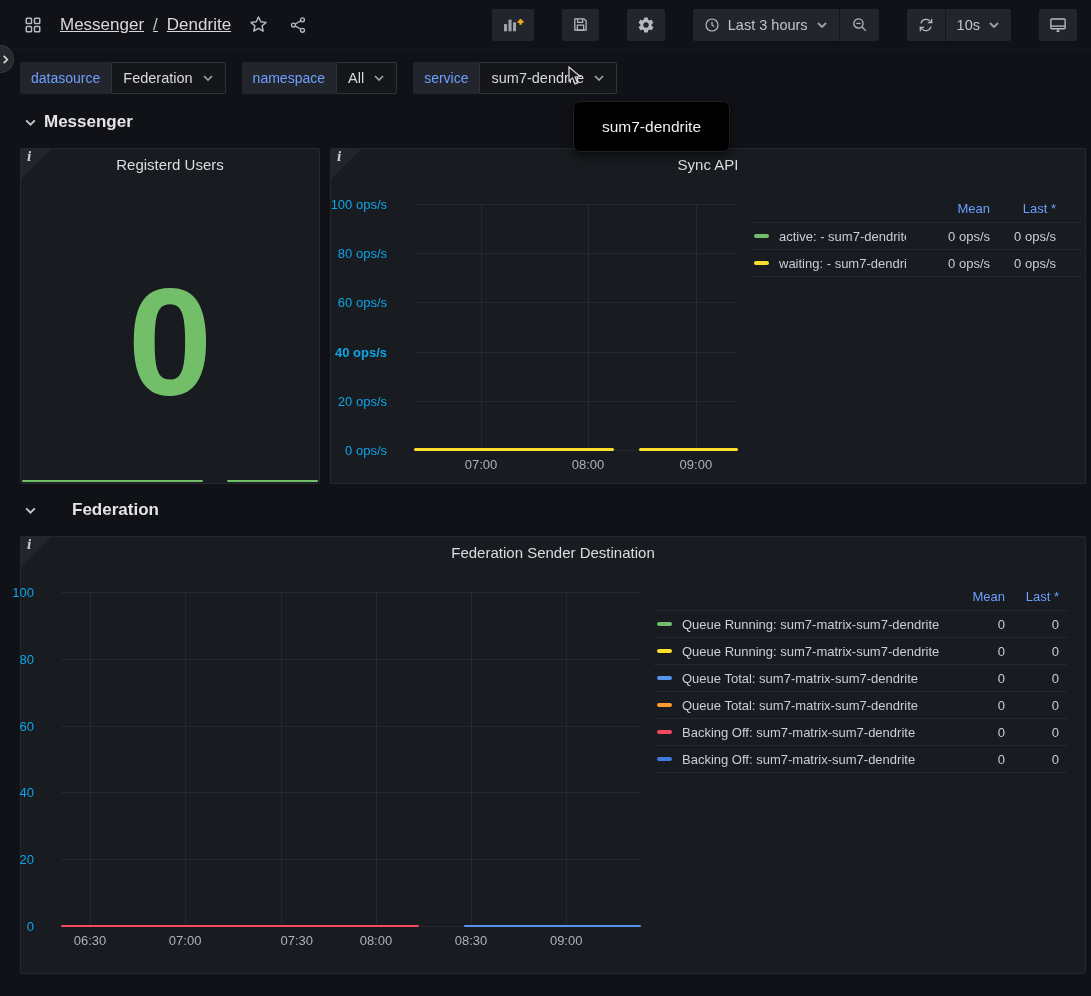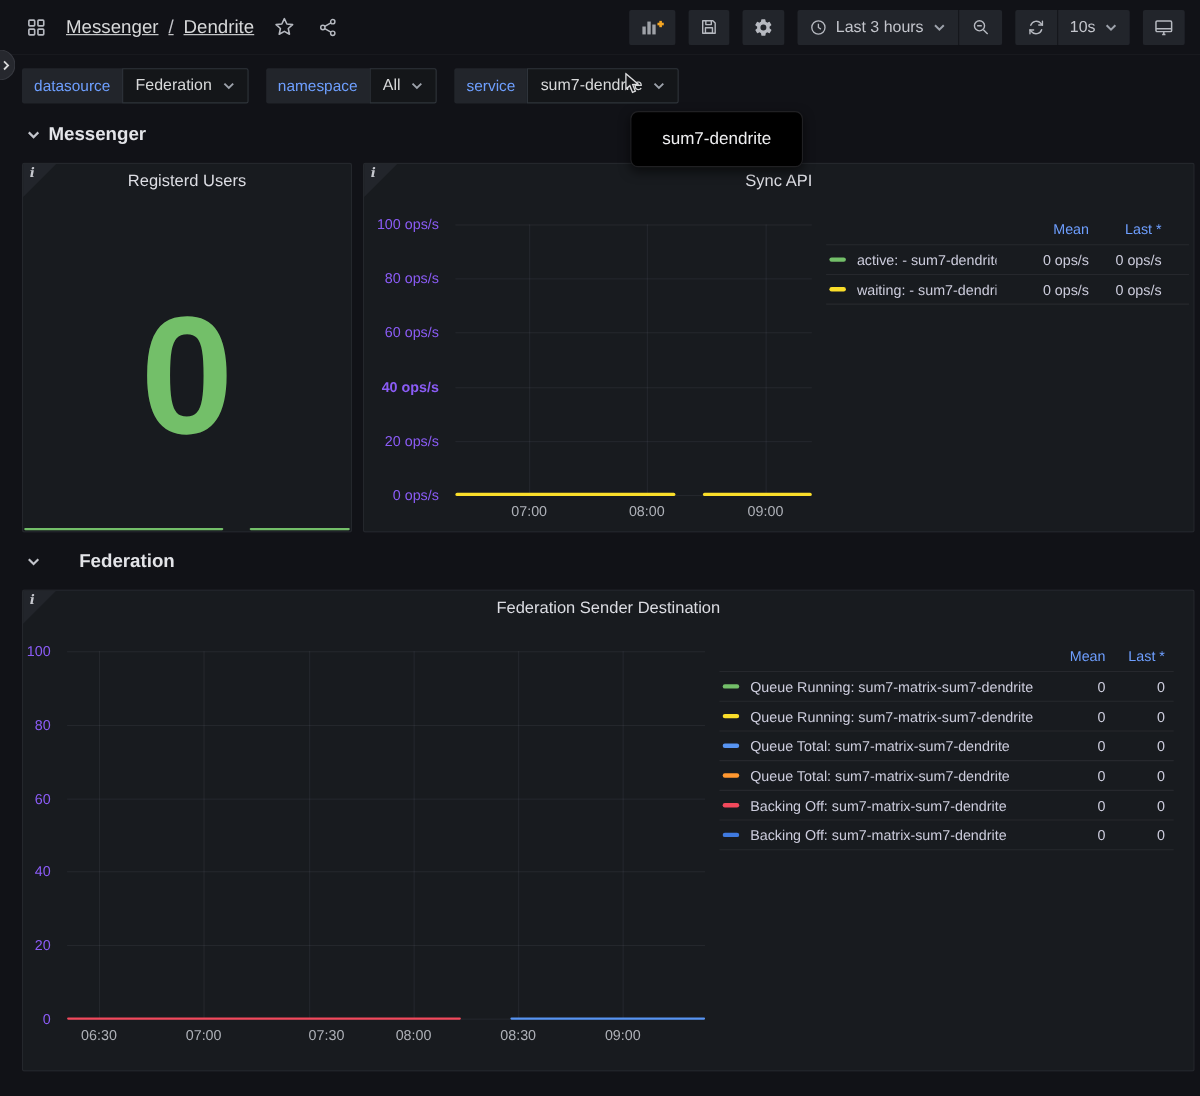--- a/index.html
+++ b/index.html
@@ -18,21 +18,21 @@
     position:absolute; top:0; left:0; width:1091px; height:50px;
     display:flex; align-items:center; padding:0 14px 0 20px;
     background:#111217; border-bottom:1px solid rgba(255,255,255,0.03);
   }
   .nav-left { display:flex; align-items:center; gap:14px;text-decoration:underline; }
   .nav-title { display:flex; align-items:baseline; gap:9px; font-size:17px; color:#d8d9da; }
   .nav-title .crumb { cursor:pointer; }
   .nav-title .sep { color:#c2c3c9; }
   .nav-iconbtn { color:#b6b9c0; display:flex; align-items:center; justify-content:center;
                  width:26px; height:26px; border-radius:2px; }
-  .nav-right { margin-left:auto; display:flex; align-items:center; gap:12px; }
+  .nav-right { margin-left:auto; display:flex; align-items:center; gap:28px; }
   .tb-btn {
     height:32px; background:#22252b; border-radius:2px; color:#b6b9c0;
     display:flex; align-items:center; justify-content:center; padding:0 10px;
   }
   .tb-group { display:flex; align-items:stretch; background:#22252b; border-radius:2px; height:32px; }
   .tb-group .tb-part { display:flex; align-items:center; gap:8px; padding:0 11px; color:#c3c5cc; font-size:14.5px; }
   .tb-div { width:1px; background:#15171b; margin:0; }
 
   
   .drawer {
@@ -101,21 +101,21 @@
   
   .stat-value {
     position:absolute; top:108px; left:0; right:0; text-align:center;
     font-size:152px; line-height:170px; font-weight:700; color:#73bf69;
   }
   .sparkline { position:absolute; left:1px; right:1px; bottom:2px; height:3px; }
 
   
   .chart { position:absolute; inset:0; }
   .ylabels { position:absolute; left:0; top:var(--pt); width:calc(var(--pl) - 11px); height:var(--ph); }
-  .ytick { position:absolute; right:4px; transform:translateY(-50%); font-size:13px; color:#8b5cf6; white-space:nowrap; }
+  .ytick { position:absolute; right:16px; transform:translateY(-50%); font-size:13px; color:#0ea5e9; white-space:nowrap; }
   .plot { position:absolute; left:var(--pl); top:var(--pt); width:var(--pw); height:var(--ph); }
   .xlabels { position:absolute; left:var(--pl); top:calc(var(--pt) + var(--ph) + 7px); width:var(--pw); height:18px; }
   .xtick { position:absolute; transform:translateX(-50%); font-size:13px; color:#aeb1b8; white-space:nowrap; }
   .hgrid { position:absolute; left:0; right:0; height:1px; background:rgba(204,204,220,0.07); }
   .vgrid { position:absolute; top:0; bottom:0; width:1px; background:rgba(204,204,220,0.07); }
   .seg { position:absolute; border-radius:2px; }
 
   
   .legend { position:absolute; font-size:13px; color:#ccccdc; }
   #panel-sync .legend { left:420px; right:4px; top:46px; }

